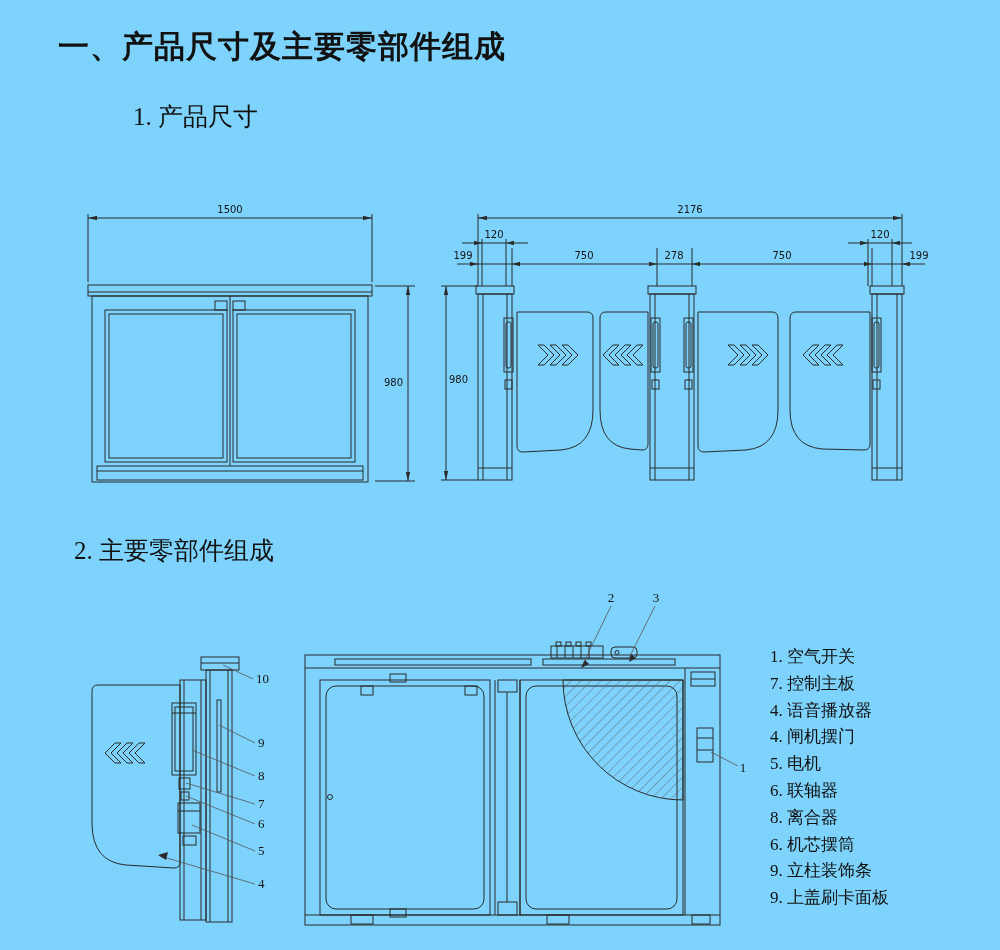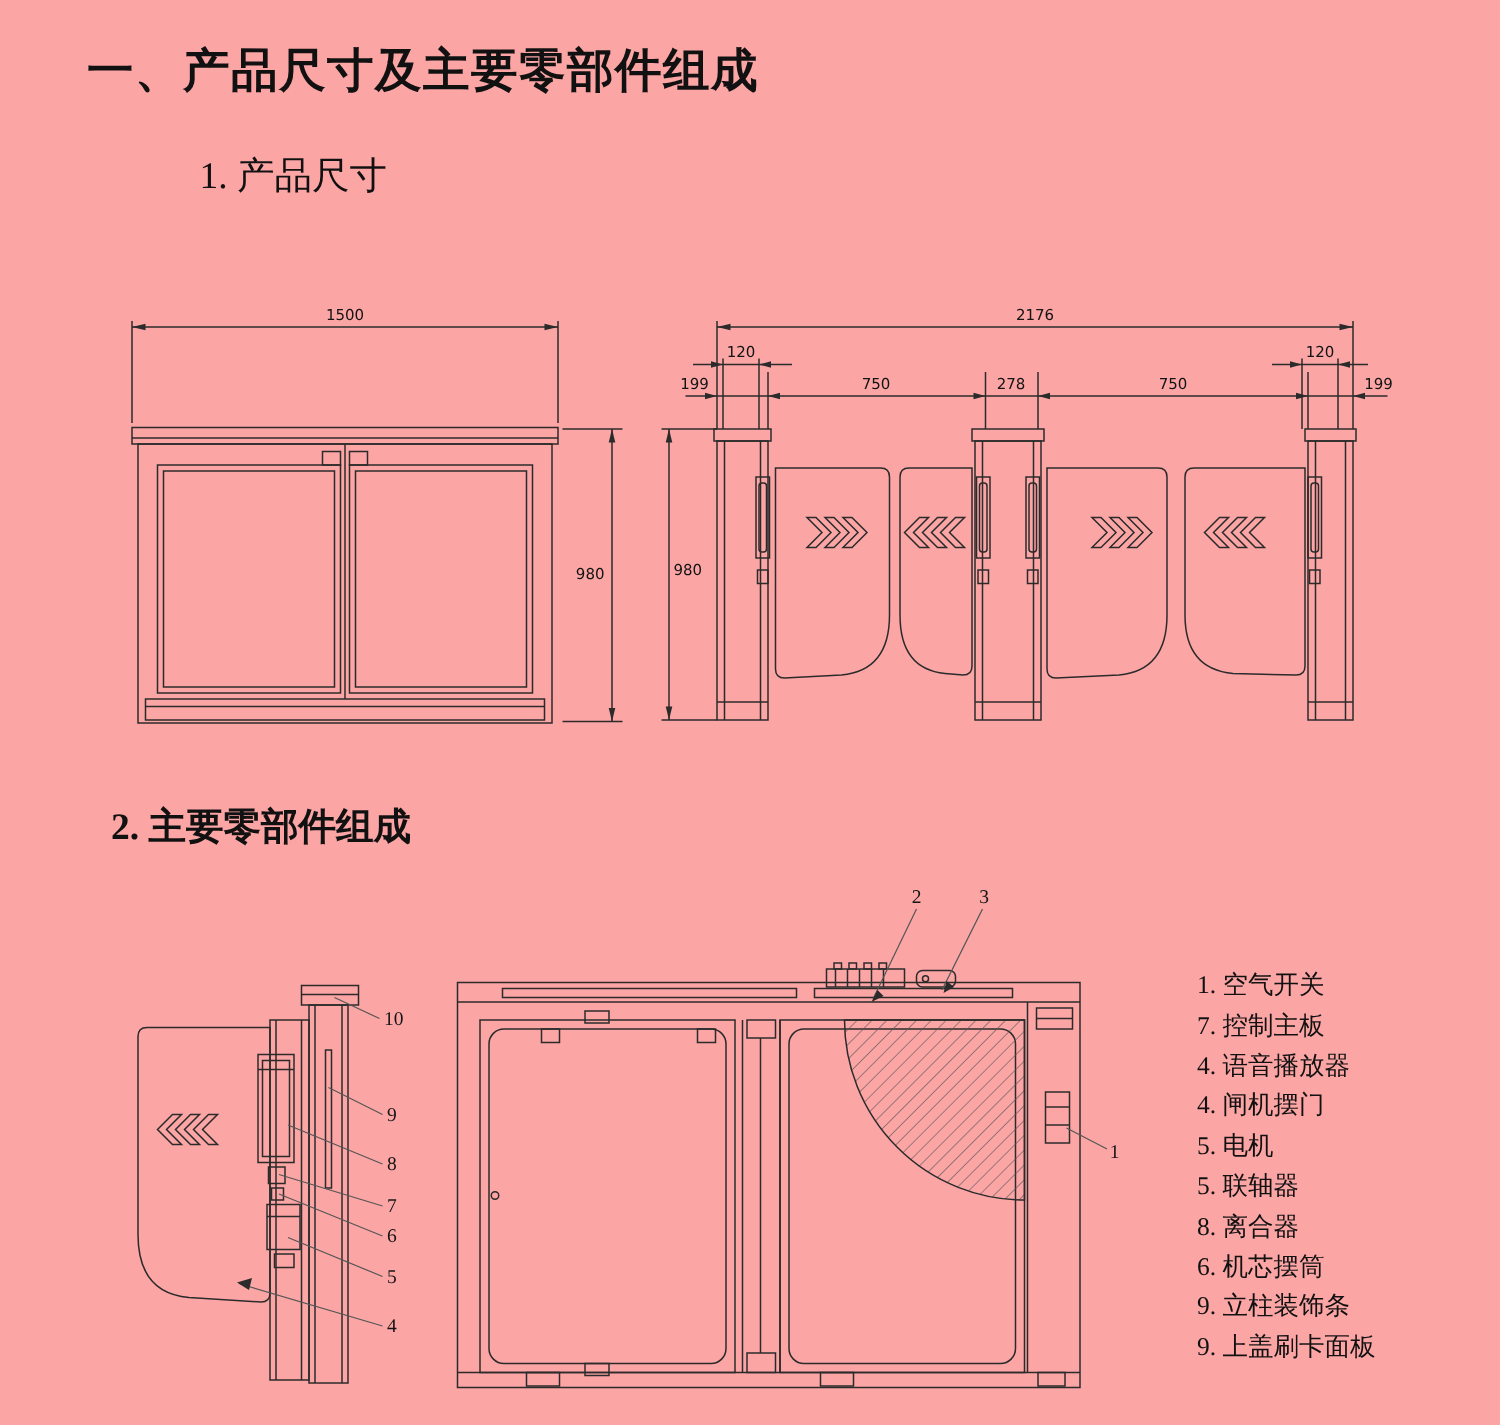--- a/index.html
+++ b/index.html
@@ -1,23 +1,23 @@
 <!DOCTYPE html>
 <html><head>
 <meta charset="utf-8">
 <style>
   html,body{margin:0;padding:0;background:#fff;}
-  .page{position:relative;width:1000px;height:950px;background:#fca5a5;overflow:hidden;
+  .page{position:relative;width:1000px;height:950px;background:#7dd3fc;overflow:hidden;
         font-family:"Liberation Serif", serif;color:#111;}
   .title{position:absolute;left:58px;top:26px;font-size:31px;font-weight:bold;
          font-family:"Liberation Sans", sans-serif;letter-spacing:1px;}
   .sec{position:absolute;font-size:25px;font-family:"Liberation Serif", serif;}
   .sec1{left:133px;top:100px;}
-  .sec2{left:74px;top:534px;font-weight:bold;}
-  .parts{position:absolute;left:798px;top:644px;font-size:17px;line-height:26.8px;white-space:nowrap;}
+  .sec2{left:74px;top:534px;}
+  .parts{position:absolute;left:770px;top:644px;font-size:17px;line-height:26.8px;white-space:nowrap;}
   svg{position:absolute;overflow:visible;}
   .draw *{stroke:#2b2b2b;stroke-width:1;fill:none;}
   .draw text{stroke:none;fill:#141414;font-family:"DejaVu Sans", sans-serif;font-size:10px;}
   .draw .arr{fill:#2b2b2b;stroke:none;}
   .draw .callout{font-size:13px;font-family:"Liberation Serif", serif;}
   .draw .hl{stroke:#555;stroke-width:0.8;}
   .draw .hatched{fill:url(#hatch);}
 </style>
 </head>
 <body>
@@ -303,20 +303,20 @@
       <text class="callout" x="448" y="192" text-anchor="middle">1</text>
     </g>
   </svg>
 
   <div class="parts">
     <div>1. 空气开关</div>
     <div>7. 控制主板</div>
     <div>4. 语音播放器</div>
     <div>4. 闸机摆门</div>
     <div>5. 电机</div>
-    <div>5. 联轴器</div>
+    <div>6. 联轴器</div>
     <div>8. 离合器</div>
     <div>6. 机芯摆筒</div>
     <div>9. 立柱装饰条</div>
     <div>9. 上盖刷卡面板</div>
   </div>
 
 </div>
 
 </body></html>

